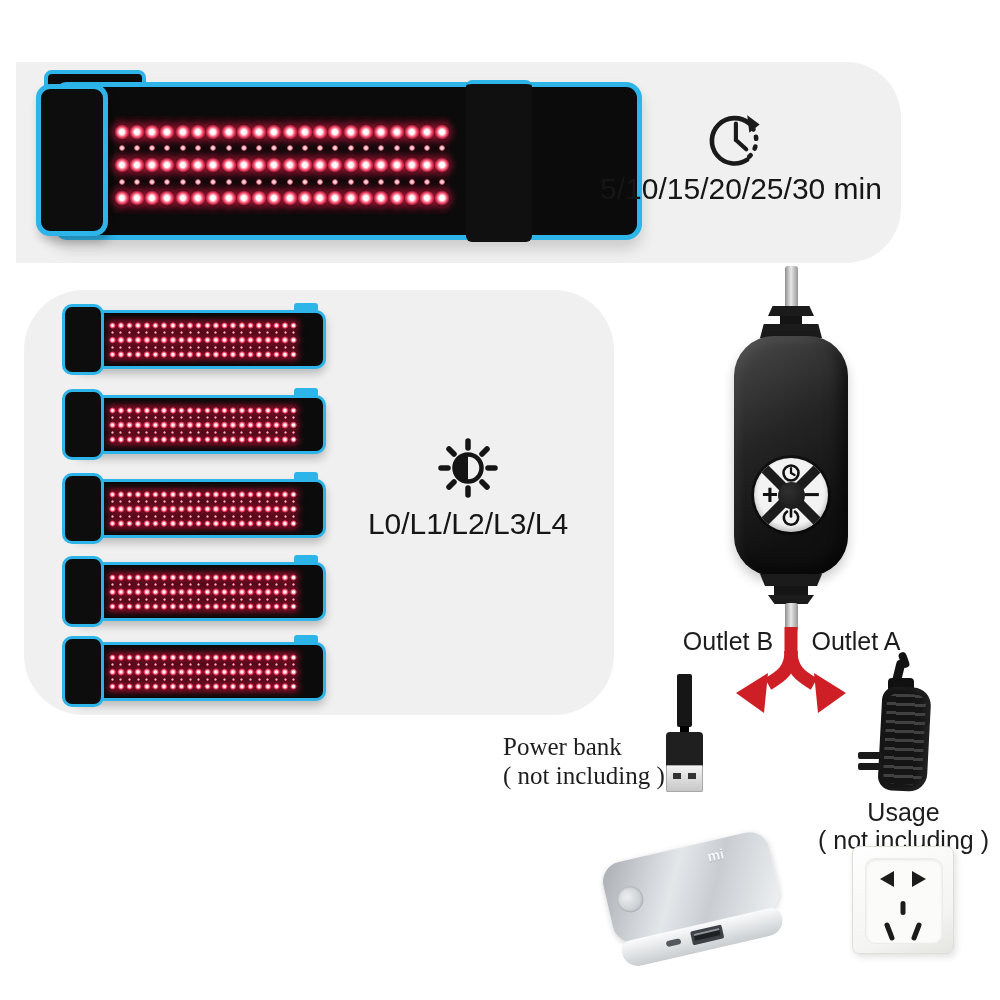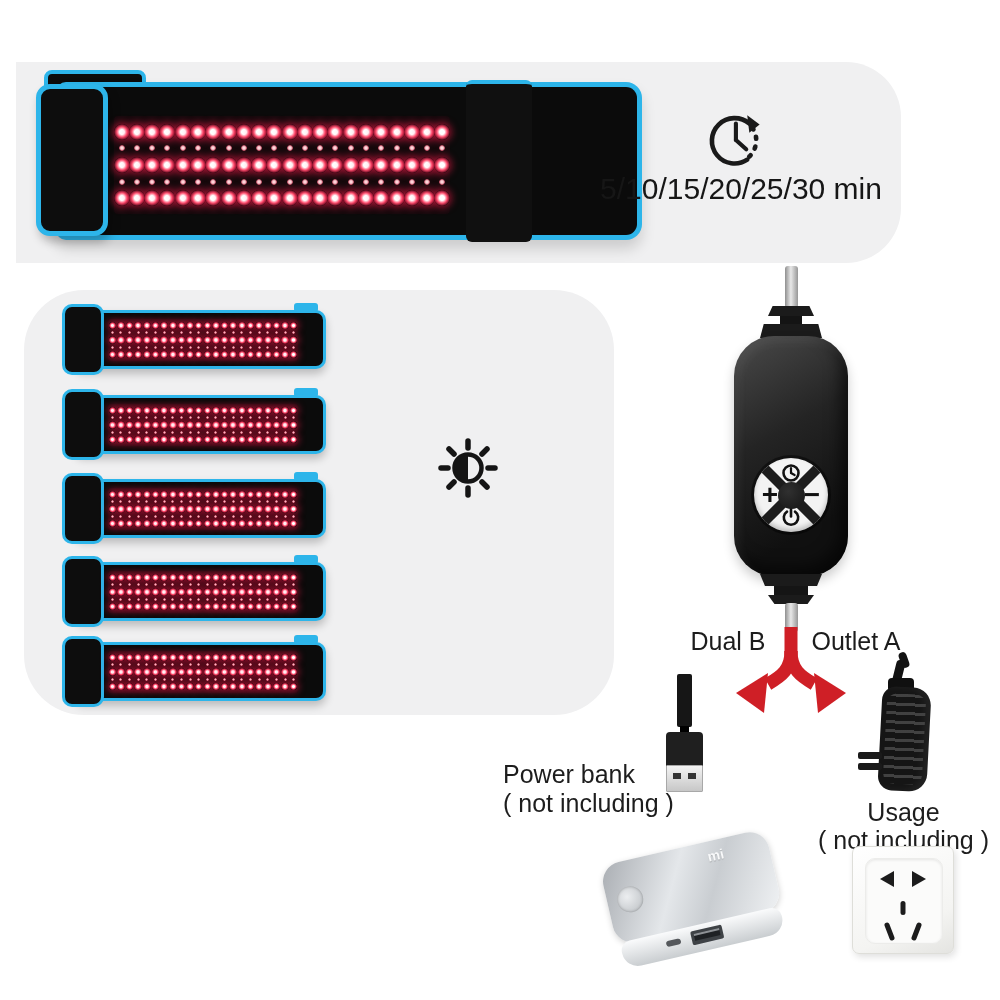--- a/index.html
+++ b/index.html
@@ -100,21 +100,21 @@
   .pa-top{left:34px;top:28px;width:26px;height:14px;background:#101010;border-radius:4px;}
   .pa-body{left:26px;top:37px;width:49px;height:104px;background:#151515;border-radius:14px 18px 18px 14px;transform:rotate(3deg);
            box-shadow:inset -6px 0 8px rgba(255,255,255,.06);}
   .pa-ribs{left:31px;top:44px;width:39px;height:90px;transform:rotate(3deg);
            background:repeating-linear-gradient(180deg,rgba(70,70,70,.9) 0 3px,rgba(10,10,10,0) 3px 9px);border-radius:10px;}
   .pa-prong{left:4px;width:24px;height:7px;background:#1a1a1a;border-radius:2px;}
   .pa-prong.p1{top:102px;} .pa-prong.p2{top:113px;}
 
   
   .caption{position:absolute;font-size:25px;line-height:29px;color:#1d1d1d;}
-  #powerbank-caption{left:487px;top:760px;}
+  #powerbank-caption{left:487px;top:732px;font-family:Liberation Serif, serif;}
   #outlet-caption{left:795px;top:798px;width:185px;text-align:center;line-height:28px;}
 
   
   #powerbank{position:absolute;left:585px;top:840px;width:185px;height:122px;}
   #pb-rot{position:absolute;left:8px;top:6px;width:170px;height:108px;transform:rotate(-13deg);}
   #pb-rot>div{position:absolute;box-sizing:border-box;}
   .pb-top{left:0;top:0;width:170px;height:82px;border-radius:20px;
           background:linear-gradient(118deg,#a9adb2 0%,#e4e7ea 40%,#c9cdd1 62%,#f0f2f4 100%);
           box-shadow:0 2px 6px rgba(0,0,0,.18);}
   .pb-front{left:3px;top:79px;width:164px;height:27px;border-radius:10px 10px 16px 16px;
@@ -876,20 +876,21 @@
       <line x1="8" y1="35" x2="15" y2="35"></line>
         <line x1="55" y1="35" x2="62" y2="35"></line>
       <line x1="16" y1="16" x2="21" y2="21"></line>
         <line x1="49" y1="49" x2="54" y2="54"></line>
       <line x1="16" y1="54" x2="21" y2="49"></line>
         <line x1="49" y1="21" x2="54" y2="16"></line>
     </g>
     <circle cx="35" cy="35" r="13.5" fill="none" stroke="#151515" stroke-width="4.5"></circle>
     <path d="M35 21.5 A13.5 13.5 0 0 0 35 48.5 Z" fill="#151515"></path>
   </svg>
+  <div class="feature-label" id="brightness-label">L0/L1/L2/L3/L4</div>
 
   <div class="cable" id="cable-top"></div>
   <div class="sr" id="sr1"></div>
   <div class="sr" id="sr2"></div>
   <div class="sr" id="sr3"></div>
 
   <div id="ctrl-body">
     <div id="cluster">
       <div class="gap" id="gap1"></div>
       <div class="gap" id="gap2"></div>
@@ -906,21 +907,21 @@
       </svg>
       <div id="hub"></div>
     </div>
   </div>
 
   <div class="sr" id="sr4"></div>
   <div class="sr" id="sr5"></div>
   <div class="sr" id="sr6"></div>
   <div class="cable" id="cable-bottom"></div>
 
-  <div class="usage-label" id="usage-b">Dual B</div>
+  <div class="usage-label" id="usage-b">Outlet B</div>
   <div class="usage-label" id="usage-a">Outlet A</div>
 
   <svg id="fork-arrow" style="left:700px;top:627px;" width="150" height="90" viewBox="0 0 150 90">
     <rect x="68.5" y="0" width="13" height="32" fill="#cf1f26"></rect>
     <path d="M75 24 C75 42 66 49 52 57" fill="none" stroke="#cf1f26" stroke-width="13"></path>
     <path d="M75 24 C75 42 84 49 98 57" fill="none" stroke="#cf1f26" stroke-width="13"></path>
     <polygon points="20,66 52,46 48,86" fill="#cf1f26"></polygon>
     <polygon points="130,66 98,46 102,86" fill="#cf1f26"></polygon>
   </svg>
 

